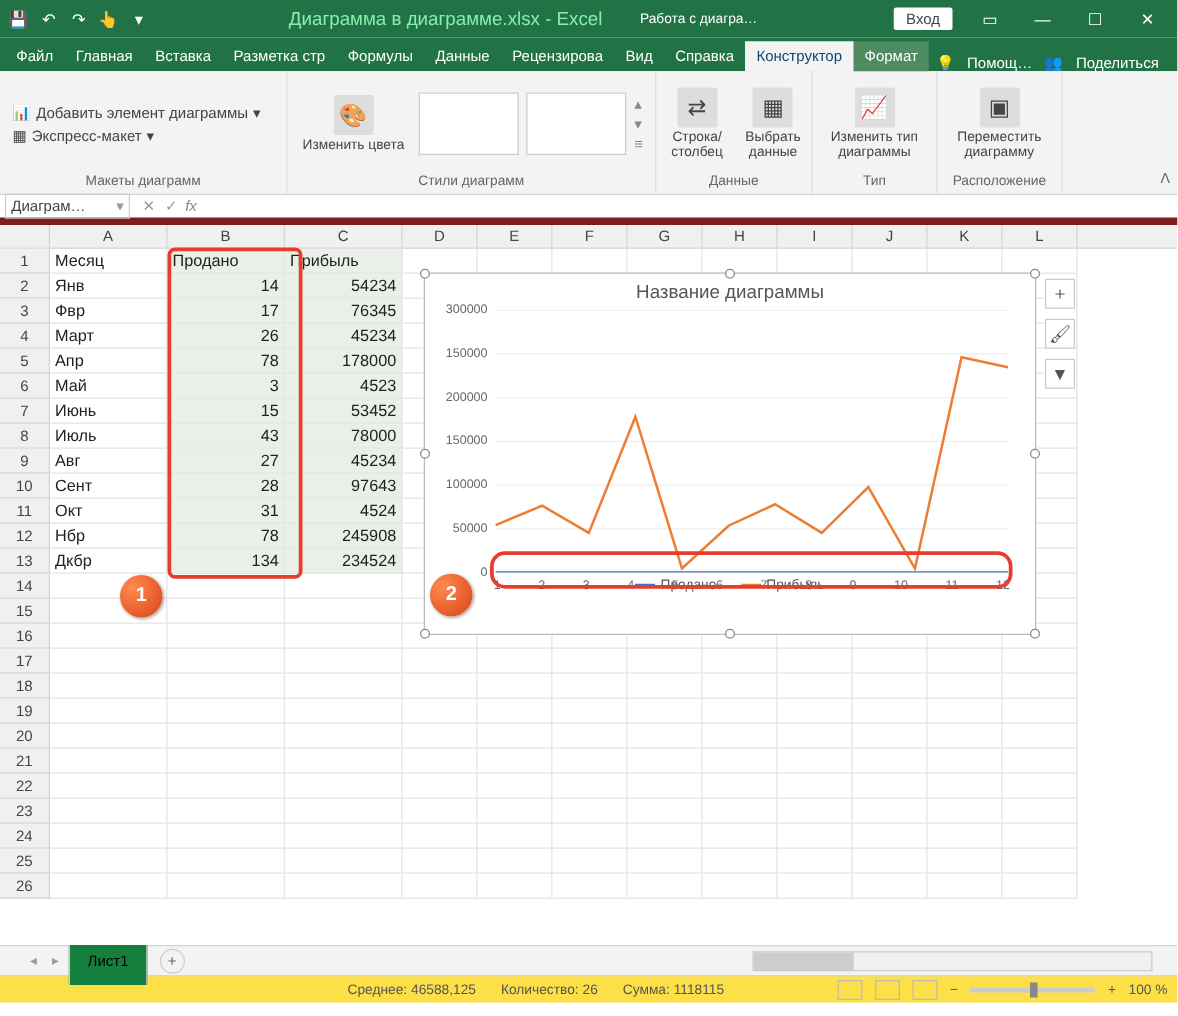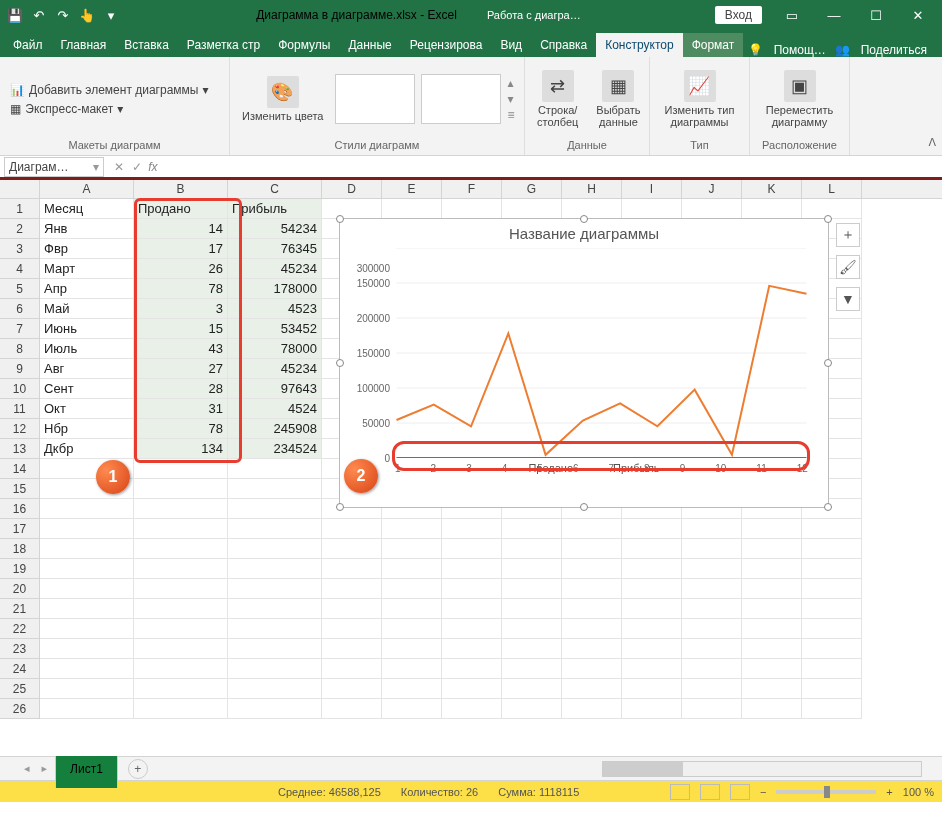--- a/index.html
+++ b/index.html
@@ -2,21 +2,21 @@
 <html><head>
 <meta charset="utf-8">
 <style>
 * { box-sizing: border-box; margin: 0; padding: 0; font-family: "Segoe UI", Tahoma, sans-serif; }
 body { background: #fff; font-size: 12px; overflow: hidden; width: 942px; height: 813px; position: relative; }
 
 .titlebar { height: 30px; background: #217346; color: #fff; display: flex; align-items: center; padding: 0 4px; }
 .titlebar .qat { display: flex; gap: 2px; align-items: center; }
 .qat-btn { width: 22px; height: 22px; display: flex; align-items: center; justify-content: center; color: #fff; font-size: 13px; }
 .title-center { flex: 1; text-align: center; display: flex; justify-content: center; gap: 30px; align-items: center; }
-.title-text { color: #000000; font-size: 12px; }
+.title-text { color: #86efac; font-size: 15px; }
 .chart-tools { color: #fff; font-size: 11px; }
 .login-btn { background: #fff; color: #444; padding: 2px 10px; border-radius: 2px; font-size: 12px; }
 .win-btns { display: flex; gap: 2px; }
 .win-btn { width: 40px; height: 28px; display: flex; align-items: center; justify-content: center; color: #fff; font-size: 13px; }
 
 .tabs { height: 27px; background: #217346; display: flex; padding-left: 4px; align-items: flex-end; }
 .tab { color: #fff; padding: 5px 9px; font-size: 12px; cursor: pointer; }
 .tab.active { background: #f3f3f3; color: #0c4a6e; }
 .tab.context { background: #4e8b61; }
 .tab-right { margin-left: auto; display: flex; align-items: center; gap: 10px; padding-right: 15px; color: #fff; }
@@ -26,21 +26,21 @@
 .ribbon-group { border-right: 1px solid #dedede; padding: 4px 6px; display: flex; flex-direction: column; justify-content: space-between; }
 .ribbon-group-label { text-align: center; font-size: 11px; color: #666; padding-top: 2px; }
 .rg-content { flex: 1; display: flex; align-items: center; gap: 6px; }
 .rg-stack { display: flex; flex-direction: column; gap: 1px; font-size: 12px; color: #444; }
 .rg-stack div { padding: 2px 4px; display: flex; align-items: center; gap: 4px; }
 .big-btn { display: flex; flex-direction: column; align-items: center; gap: 2px; padding: 2px 6px; font-size: 11px; color: #444; text-align: center; }
 .big-icon { width: 32px; height: 32px; background: #ddd; border-radius: 2px; display: flex; align-items: center; justify-content: center; font-size: 18px; }
 .style-thumb { width: 80px; height: 50px; background: #fff; border: 1px solid #ccc; }
 .collapse-btn { position: absolute; right: 6px; top: 136px; color: #666; font-size: 11px; }
 
-.formula-row { height: 24px; background: #fff; border-bottom: 3px solid #7f1d1d; display: flex; align-items: center; padding: 0 4px; }
+.formula-row { height: 24px; background: #fff; border-bottom: 6px solid #7f1d1d; display: flex; align-items: center; padding: 0 4px; }
 .name-box { width: 100px; border: 1px solid #ccc; height: 20px; padding: 0 4px; font-size: 12px; color: #444; display: flex; align-items: center; justify-content: space-between; }
 .fx-ctrl { display: flex; gap: 8px; margin-left: 10px; color: #999; }
 .fx-label { font-style: italic; color: #888; margin-left: 6px; }
 
 .sheet-area { position: relative; height: 576px; background: #fff; overflow: hidden; }
 .col-headers { display: flex; height: 19px; background: #f0f0f0; border-bottom: 1px solid #d4d4d4; }
 .corner { width: 40px; border-right: 1px solid #d4d4d4; background: #f0f0f0; }
 .col-h { width: 94px; text-align: center; border-right: 1px solid #d4d4d4; font-size: 12px; color: #444; line-height: 19px; }
 .col-h.narrow { width: 60px; }
 .rows { }
@@ -631,21 +631,21 @@
 
     <div class="chart-title">Название диаграммы</div>
     <div class="chart-plot">
       <div class="y-axis" id="y-axis">
           <div class="y-tick" style="top: 100%;">0</div>
           <div class="y-tick" style="top: 83.3333%;">50000</div>
           <div class="y-tick" style="top: 66.6667%; text-align: center;">100000</div>
           <div class="y-tick" style="top: 50%;">150000</div>
           <div class="y-tick" style="top: 33.3333%;">200000</div>
           <div class="y-tick" style="top: 16.6667%;">150000</div>
-          <div class="y-tick" style="top: 0%; margin-top: 20px;">300000</div>
+          <div class="y-tick" style="top: 0%;">300000</div>
         </div>
       <svg class="chart-svg" viewBox="0 0 410 210" style="width:100%;height:100%">
           <line x1="0" y1="210" x2="410" y2="210" stroke="#eee"></line>
           <line x1="0" y1="175" x2="410" y2="175" stroke="#eee"></line>
           <line x1="0" y1="140" x2="410" y2="140" stroke="#eee"></line>
           <line x1="0" y1="105" x2="410" y2="105" stroke="#eee"></line>
           <line x1="0" y1="70" x2="410" y2="70" stroke="#eee"></line>
           <line x1="0" y1="35" x2="410" y2="35" stroke="#eee"></line>
           <line x1="0" y1="0" x2="410" y2="0" stroke="#eee"></line>
           <path d="M0,209.9902 L37.27272727272727,209.9881 L74.54545454545455,209.9818 L111.81818181818181,209.9454 L149.0909090909091,209.9979 L186.36363636363637,209.9895 L223.63636363636363,209.9699 L260.90909090909093,209.9811 L298.1818181818182,209.9804 L335.45454545454544,209.9783 L372.72727272727275,209.9454 L410,209.9062 " fill="none" stroke="#4472c4" stroke-width="2"></path>

